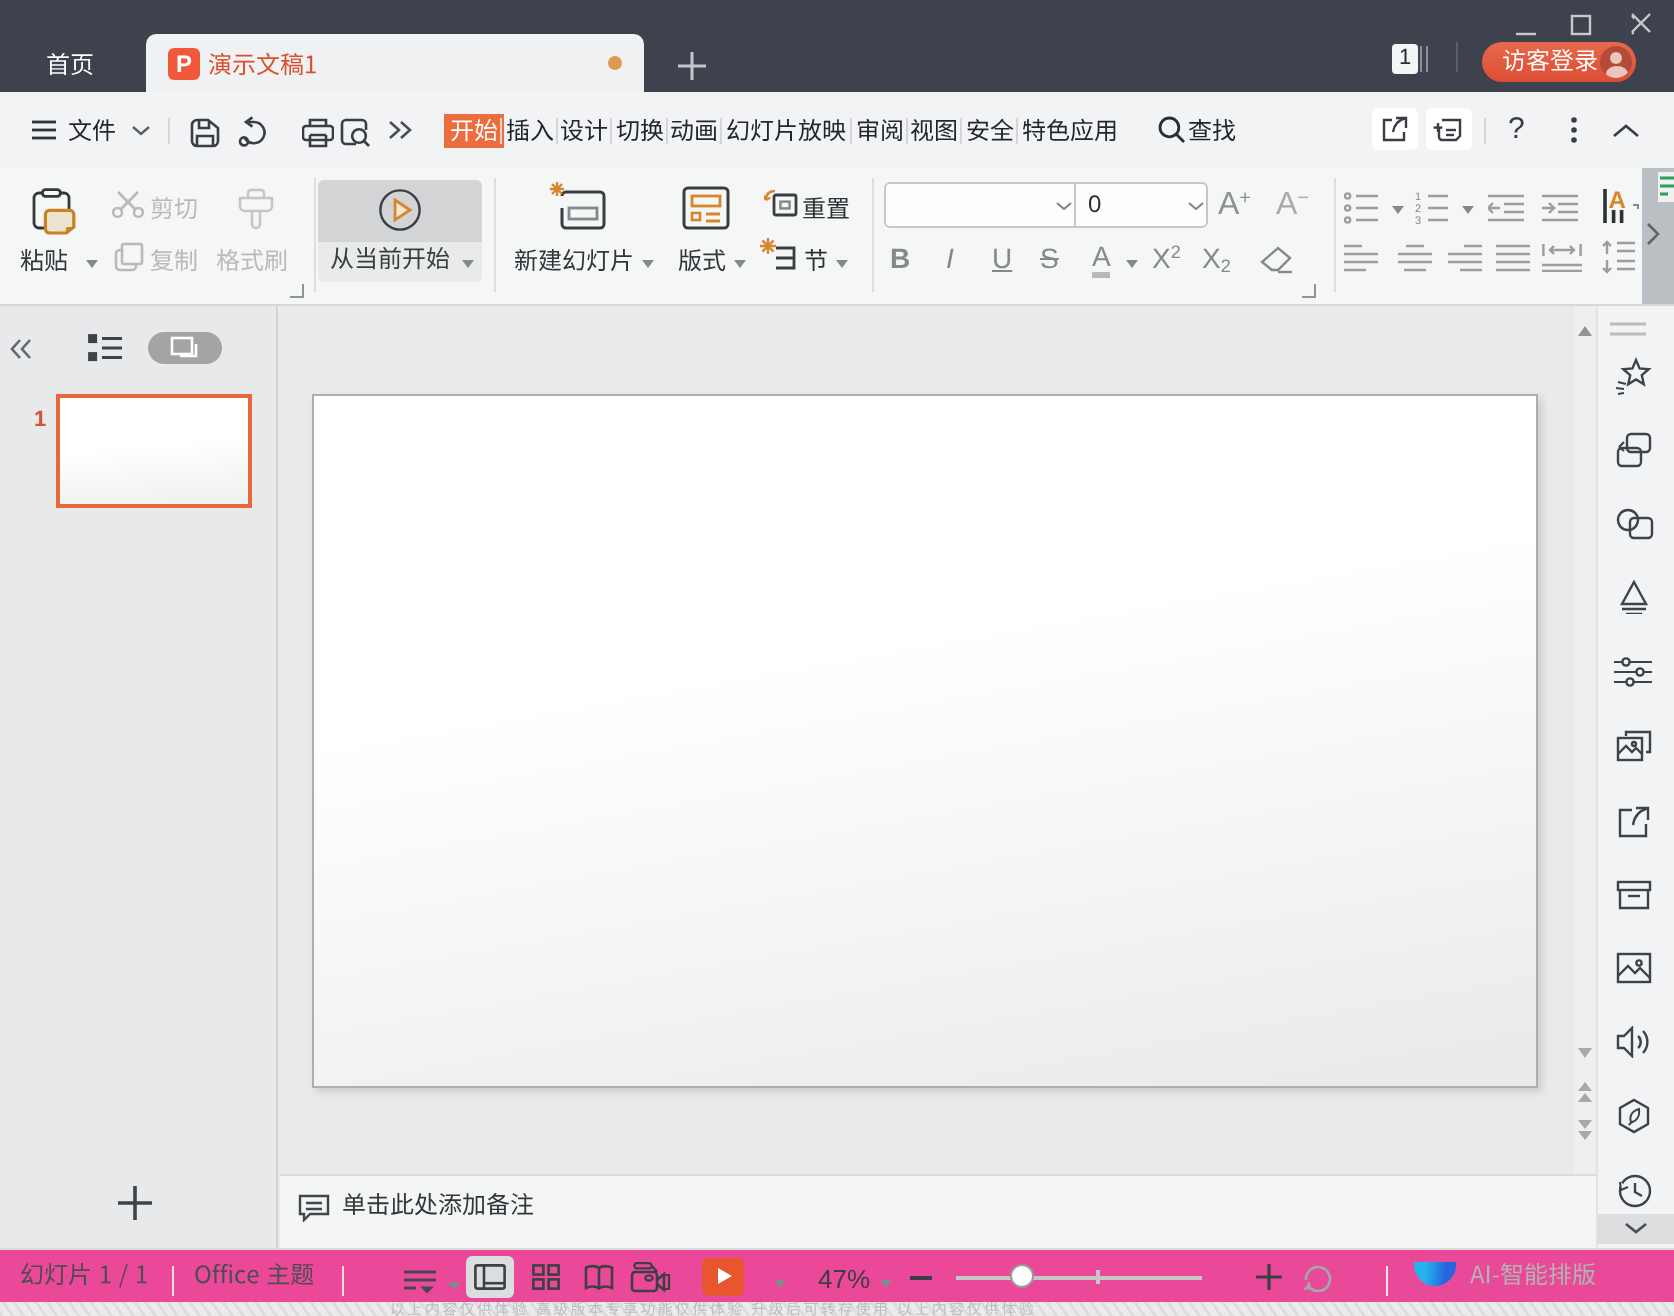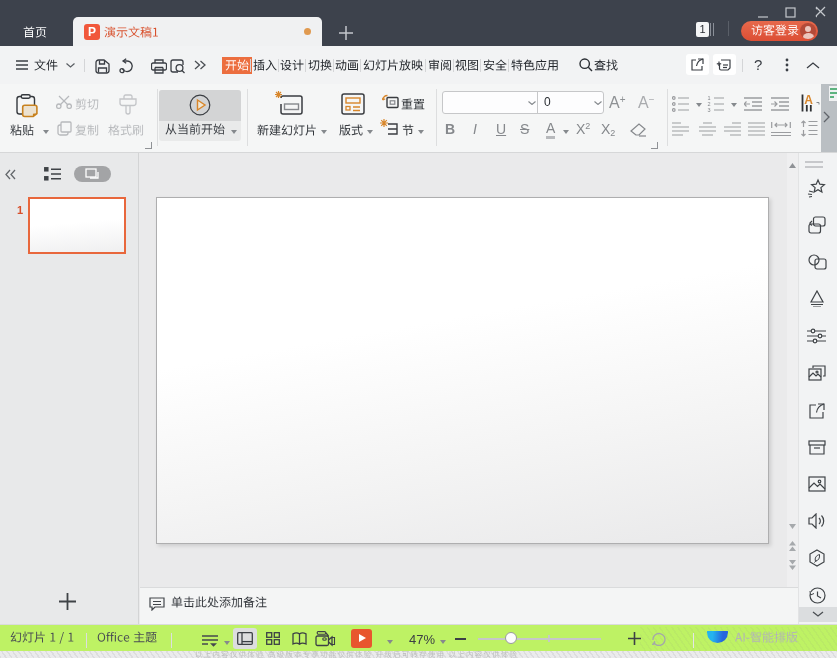--- a/index.html
+++ b/index.html
@@ -42,21 +42,21 @@
 
 #canvas { position:absolute; left:140px; top:153px; width:647px; height:434px; background:#eaeaeb; }
 #slide { position:absolute; left:16px; top:44px; width:613px; height:347px; background:linear-gradient(170deg,#ffffff 38%,#f4f4f4 70%,#e9e9ea 100%); border:1px solid #aeaeaf; box-shadow:2px 2px 4px rgba(0,0,0,0.13); }
 #vscroll { position:absolute; left:787px; top:153px; width:11px; height:434px; background:#efeff0; }
 
 #notesbar { position:absolute; left:140px; top:587px; width:658px; height:37px; background:#f4f5f5; border-top:1px solid #dadbdc; }
 
 #rightstrip { position:absolute; left:798px; top:153px; width:39px; height:471px; background:#f2f3f4; border-left:1px solid #e2e3e4; }
 #rchev { position:absolute; left:0px; top:454px; width:38px; height:15px; background:#dbdddf; }
 
-#statusbar { position:absolute; left:0; top:624px; width:837px; height:34px; background:#bef264; border-top:1px solid #dadbdc; }
+#statusbar { position:absolute; left:0; top:624px; width:837px; height:34px; background:#ec4899; border-top:1px solid #dadbdc; }
 .st { position:absolute; font-size:13px; color:#3b3f44; top:7px; white-space:nowrap; }
 .ssep { position:absolute; top:8px; width:1px; height:15px; background:#dddedf; }
 #viewsel { position:absolute; left:233px; top:3px; width:24px; height:21px; background:#dcddde; border-radius:3px; }
 #playbtn { position:absolute; left:351px; top:4px; width:21px; height:19px; background:#e8562e; border-radius:3px; }
 #playbtn .tri { position:absolute; left:8px; top:5px; width:0; height:0; border-left:7px solid #fff; border-top:4.5px solid transparent; border-bottom:4.5px solid transparent; }
 #ztrack { position:absolute; left:478px; top:13px; width:123px; height:1.5px; background:#c6c7c9; }
 #ztick { position:absolute; left:548px; top:10px; width:1.5px; height:7px; background:#c6c7c9; }
 #zoomknob { position:absolute; left:505px; top:7px; width:12px; height:12px; background:#fdfdfd; border:1px solid #989a9c; border-radius:50%; }
 #wm { position:absolute; left:0; top:651px; width:837px; height:7px; background:#ebebec; }
 #wm .h { position:absolute; left:0; top:0; width:837px; height:7px; background:repeating-linear-gradient(55deg, rgba(120,120,125,0.12) 0 1.5px, rgba(240,240,240,0.0) 1.5px 4.5px); }

